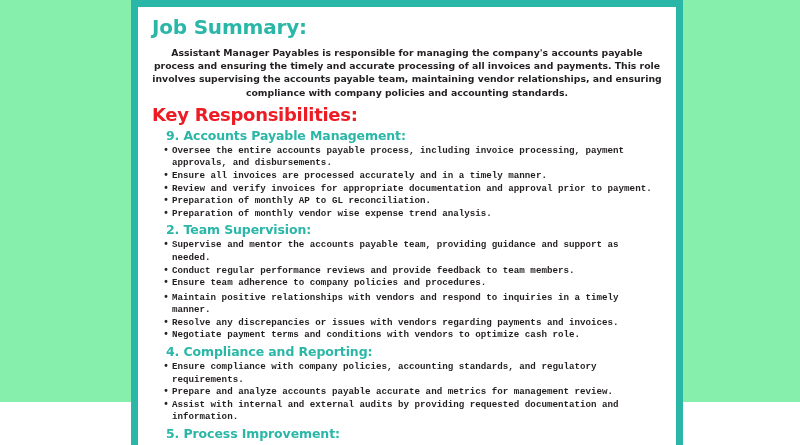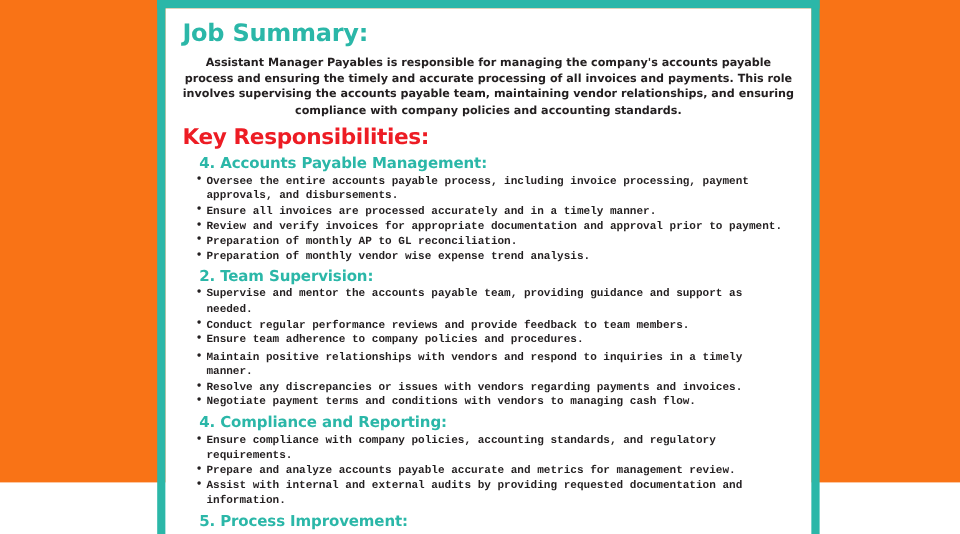--- a/index.html
+++ b/index.html
@@ -7,21 +7,21 @@
     width: 800px;
     height: 445px;
     overflow: hidden;
     background: #ffffff;
     font-family: "DejaVu Sans", "Liberation Sans", sans-serif;
   }
   #page {
     position: relative;
     width: 800px;
     height: 402px;
-    background: #f97316;
+    background: #86efac;
   }
   
   .frame-left {
     position: absolute;
     left: 131px; top: 0; width: 7px; height: 445px;
     background: #2bb7a8;
   }
   .frame-right {
     position: absolute;
     left: 676px; top: 0; width: 7px; height: 445px;
@@ -105,40 +105,40 @@
   <div class="frame-top"></div>
 
   <div class="doc">
 
     <h1 class="title">Job Summary:</h1>
 
     <p class="intro">Assistant Manager Payables is responsible for managing the company's accounts payable process and ensuring the timely and accurate processing of all invoices and payments. This role involves supervising the accounts payable team, maintaining vendor relationships, and ensuring compliance with company policies and accounting standards.</p>
 
     <h2 class="section-title">Key Responsibilities:</h2>
 
-    <h3 class="sub">4. Accounts Payable Management:</h3>
+    <h3 class="sub">9. Accounts Payable Management:</h3>
     <ul class="bullets">
       <li>Oversee the entire accounts payable process, including invoice processing, payment approvals, and disbursements.</li>
       <li>Ensure all invoices are processed accurately and in a timely manner.</li>
       <li>Review and verify invoices for appropriate documentation and approval prior to payment.</li>
       <li>Preparation of monthly AP to GL reconciliation.</li>
       <li>Preparation of monthly vendor wise expense trend analysis.</li>
     </ul>
 
     <h3 class="sub">2. Team Supervision:</h3>
     <ul class="bullets">
       <li>Supervise and mentor the accounts payable team, providing guidance and support as needed.</li>
       <li>Conduct regular performance reviews and provide feedback to team members.</li>
       <li>Ensure team adherence to company policies and procedures.</li>
     </ul>
 
     <ul class="bullets">
       <li>Maintain positive relationships with vendors and respond to inquiries in a timely manner.</li>
       <li>Resolve any discrepancies or issues with vendors regarding payments and invoices.</li>
-      <li>Negotiate payment terms and conditions with vendors to managing cash flow.</li>
+      <li>Negotiate payment terms and conditions with vendors to optimize cash role.</li>
     </ul>
 
     <h3 class="sub">4. Compliance and Reporting:</h3>
     <ul class="bullets">
       <li>Ensure compliance with company policies, accounting standards, and regulatory requirements.</li>
       <li>Prepare and analyze accounts payable accurate and metrics for management review.</li>
       <li>Assist with internal and external audits by providing requested documentation and information.</li>
     </ul>
 
     <h3 class="sub">5. Process Improvement:</h3>

